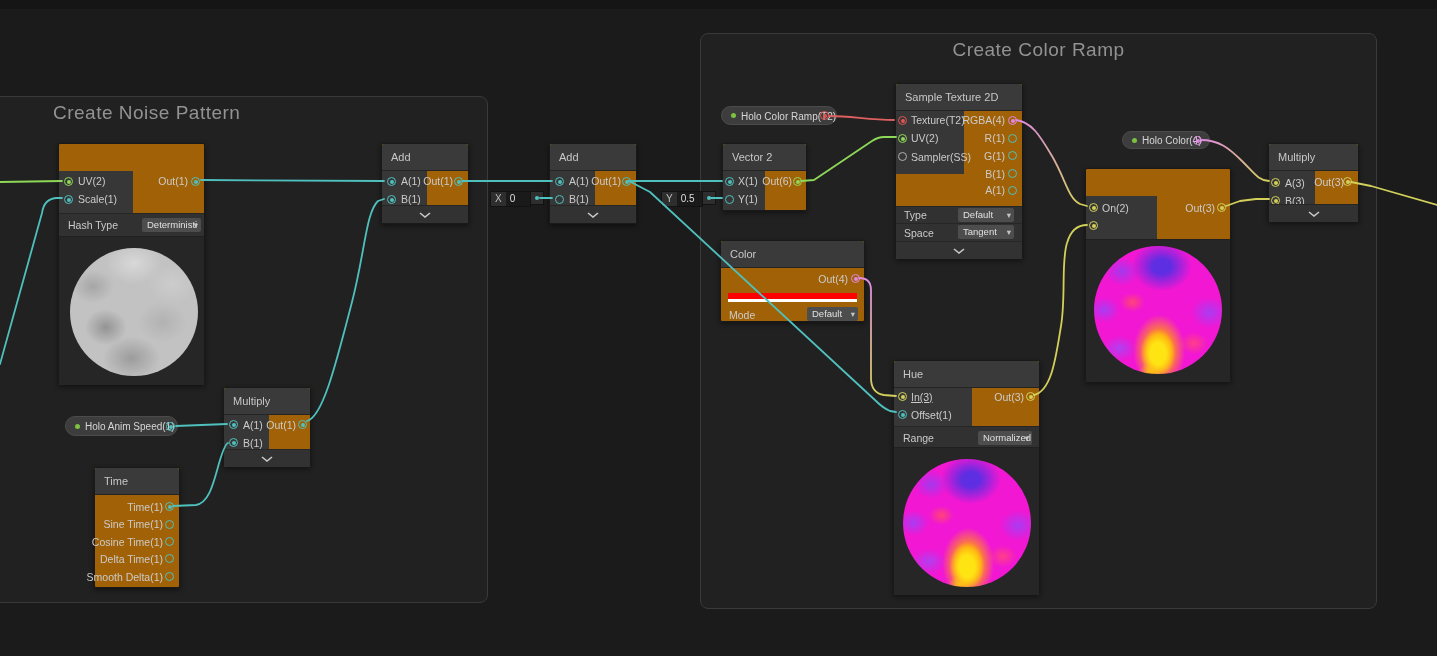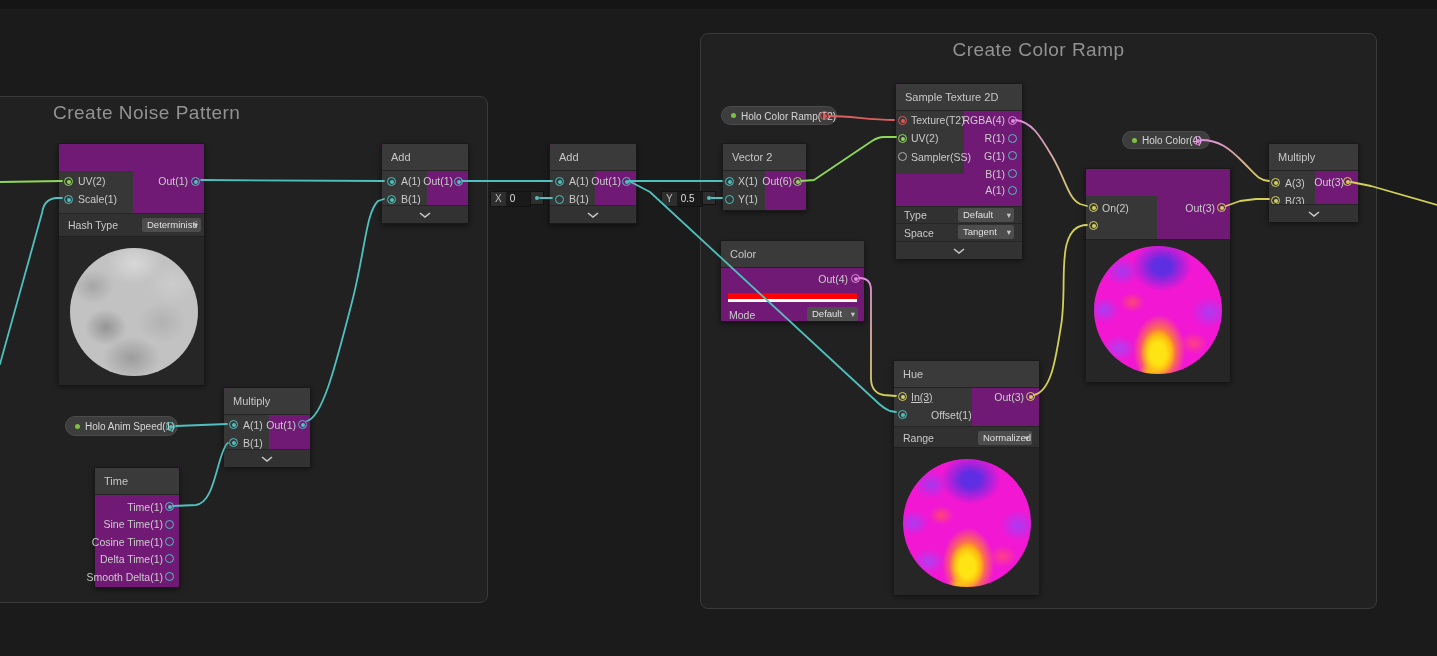--- a/index.html
+++ b/index.html
@@ -1,21 +1,21 @@
 <!DOCTYPE html>
 <html><head>
 <meta charset="utf-8">
 <style>
   html,body{margin:0;padding:0;background:#1b1b1b;}
   #canvas{position:relative;width:1437px;height:656px;background:#1b1b1b;overflow:hidden;
           font-family:"Liberation Sans",sans-serif;-webkit-font-smoothing:antialiased;}
   #topstrip{position:absolute;left:0;top:0;width:100%;height:9px;background:#151515;}
   .group{position:absolute;background:#212121;border:1px solid #3a3a3a;border-radius:8px;box-sizing:border-box;}
   .gtitle{position:absolute;font-size:19px;color:#929292;letter-spacing:.5px;white-space:nowrap;}
-  .node{position:absolute;background:#701a75;border:1px solid #191919;border-radius:2px;
+  .node{position:absolute;background:#a16207;border:1px solid #191919;border-radius:2px;
         box-shadow:0 2px 5px rgba(0,0,0,.45);box-sizing:content-box;}
   .ntitle{position:absolute;left:0;top:0;right:0;height:27px;background:#3a3a3a;border-bottom:1px solid #242424;
           color:#c7c7c7;font-size:11px;line-height:27px;padding-left:9px;box-sizing:border-box;
           border-radius:2px 2px 0 0;white-space:nowrap;overflow:hidden;}
   .incol{position:absolute;background:#373737;}
   .lab{position:absolute;font-size:10.5px;line-height:12px;color:#cbcbcb;white-space:nowrap;}
   .port{position:absolute;width:9px;height:9px;border:1px solid var(--pc);border-radius:50%;box-sizing:border-box;}
   .port.filled::after{content:"";position:absolute;inset:1.5px;background:var(--pc);border-radius:50%;}
   .c-teal{--pc:#4fc0bd;} .c-green{--pc:#8ed858;} .c-yellow{--pc:#d2d05a;}
   .c-pink{--pc:#df8ae0;} .c-red{--pc:#e25555;} .c-gray{--pc:#b0b0b0;}
@@ -242,21 +242,21 @@
       <span class="arr">▾</span>
     </div>
   </div>
 
   <div class="node" style="left:893px;top:360px;width:145px;height:233px;">
     <div class="ntitle">Hue</div>
     <div class="incol" style="left:0;top:27px;width:78px;height:38px;"></div>
     <span class="port filled c-yellow" style="left:4px;top:31px;"></span>
     <span class="lab" style="left:17px;top:30px;text-decoration:underline;">In(3)</span>
     <span class="port filled c-teal" style="left:4px;top:49px;"></span>
-    <span class="lab" style="left:17px;top:48px;margin-left:20px;">Offset(1)</span>
+    <span class="lab" style="left:17px;top:48px;">Offset(1)</span>
     <span class="port filled c-yellow" style="left:132px;top:31px;"></span>
     <span class="lab" style="right:15px;top:30px;">Out(3)</span>
     <div class="rowbar" style="top:65px;height:21px;"></div>
     <span class="lab" style="left:9px;top:71px;">Range</span>
     <div class="dd" style="left:84px;top:70px;width:54px;">
       <span>Normalized</span>
       <span class="arr">▾</span>
     </div>
     <div class="prev" style="top:86px;height:147px;">
       <div class="circ magcircle" style="left:9px;top:11px;"></div>

